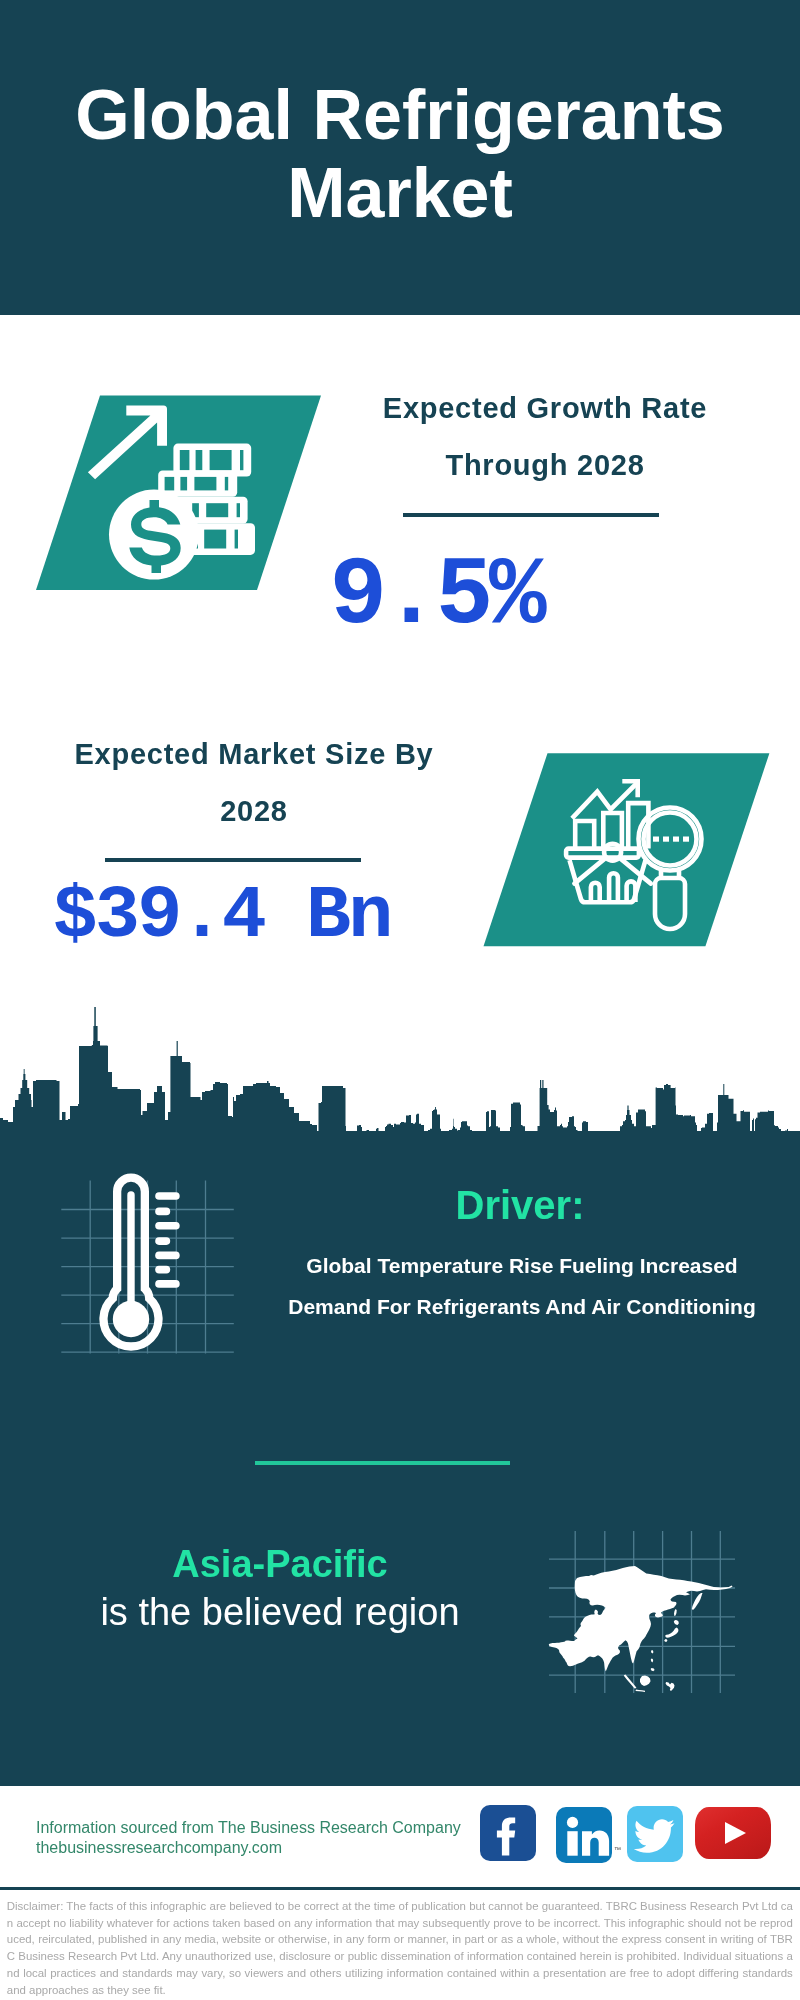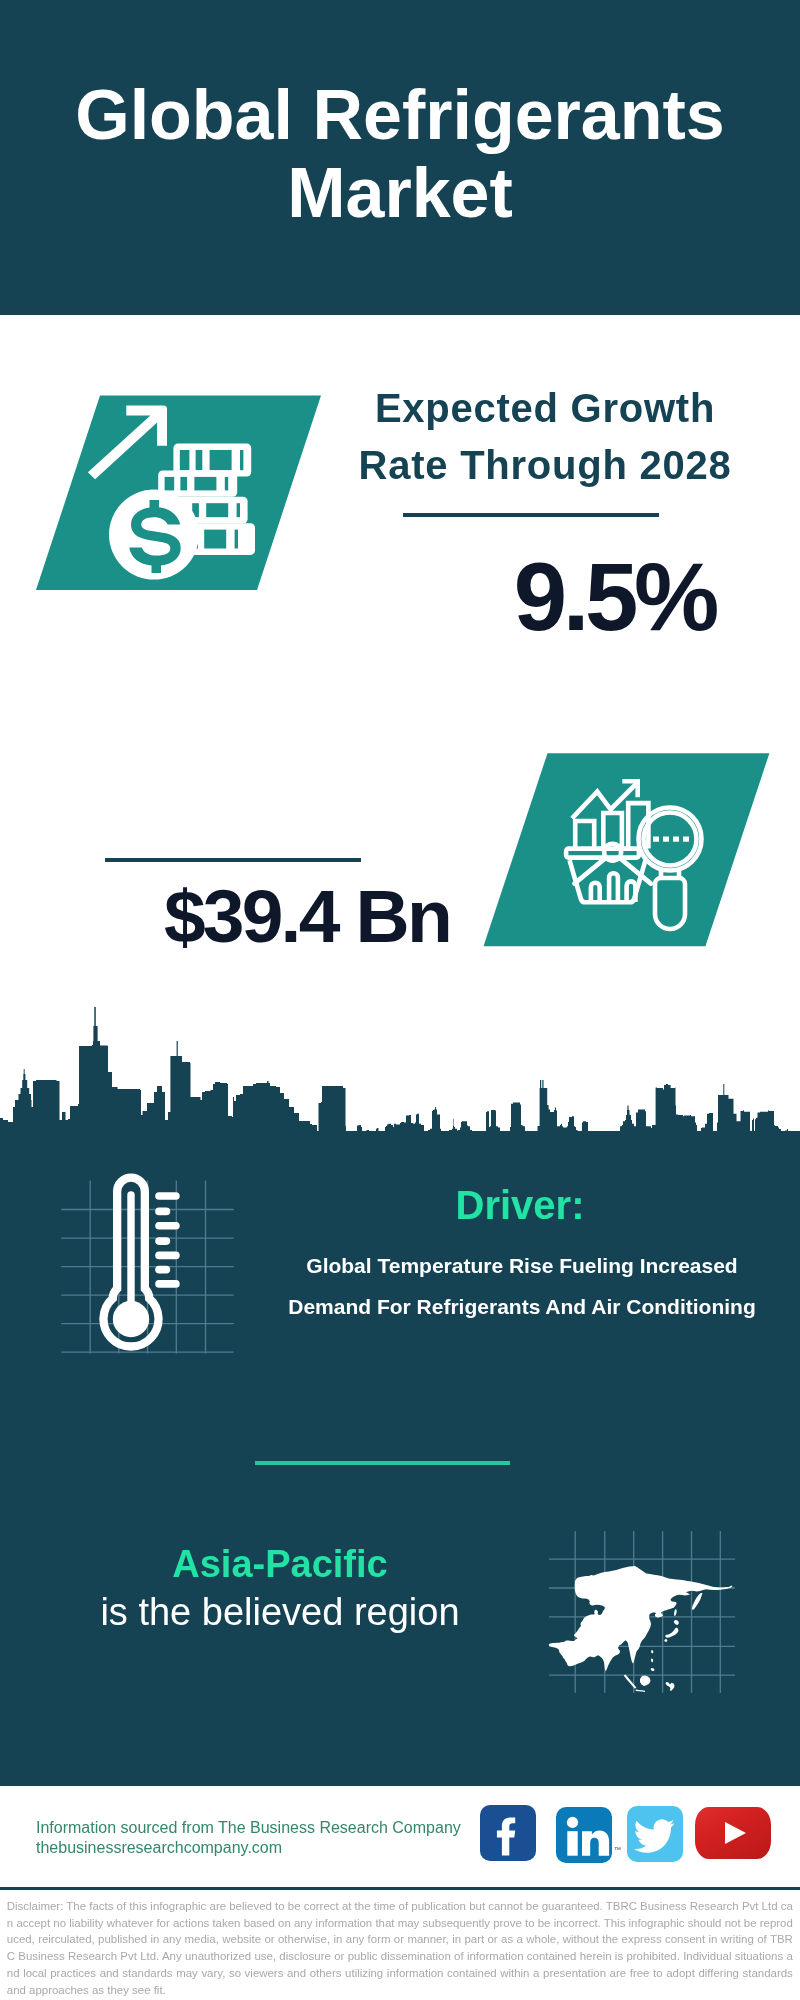--- a/index.html
+++ b/index.html
@@ -8,23 +8,23 @@
          -webkit-font-smoothing:antialiased; }
   .page { position:relative; width:800px; height:2000px; background:#fff; }
 
   
   .hdr { position:absolute; left:0; top:0; width:800px; height:315px; background:#164353; }
   .hdr h1 { position:absolute; left:0; top:76px; width:800px; text-align:center;
             color:#fff; font-size:70px; font-weight:700; line-height:78px; letter-spacing:0px; }
 
   
   .stat-title { position:absolute; text-align:center; color:#164353;
-                font-size:40px; font-weight:700; line-height:57px; letter-spacing:0.75px;}
+                font-size:29px; font-weight:700; line-height:57px; letter-spacing:0.75px;}
   .rule { position:absolute; height:4px; background:#164353; }
-  .bignum { position:absolute; text-align:right; color:#0f172a; font-weight:700; }
+  .bignum { position:absolute; text-align:left; color:#1d4ed8; font-weight:700;font-family:Liberation Mono, monospace; }
   .bignum.n1 { font-size:96px; line-height:96px; letter-spacing:-4.4px; text-indent:4.4px; }
   .bignum.n2 { font-size:75px; line-height:75px; letter-spacing:-2.8px; text-indent:2.8px; }
   svg { display:block; }
 
   
   .lower { position:absolute; left:0; top:1131px; width:800px; height:655px; background:#164353; }
   .driver-label { position:absolute; text-align:center; color:#22e3a4;
                   font-size:40px; font-weight:700; line-height:40px; }
   .driver-text { position:absolute; text-align:center; color:#ffffff;
                  font-size:21px; font-weight:700; line-height:41px; }
@@ -135,20 +135,21 @@
       <path d="M183,128 h18 a6,6 0 0 1 6,6 v30 a15,15 0 0 1 -30,0 v-30 a6,6 0 0 1 6,-6 z"></path>
     </g>
     <g fill="#ffffff">
       <rect x="175" y="86.5" width="6" height="5.2"></rect>
       <rect x="185" y="86.5" width="6" height="5.2"></rect>
       <rect x="195" y="86.5" width="6" height="5.2"></rect>
       <rect x="205" y="86.5" width="6" height="5.2"></rect>
     </g>
   </svg>
 
+  <div class="stat-title" style="left:54px;top:726px;width:400px;">Expected Market Size By 2028</div>
   <div class="rule" style="left:105px;top:858px;width:256px;"></div>
   <div class="bignum n2" style="left:50px;top:879px;width:400px;">$39.4 Bn</div>
 
   <svg style="position:absolute;left:0;top:1005px;" width="800" height="135" viewBox="0 0 800 135">
     <path fill="#164353" d="M0,113.0 L3.0,113.0 L3.0,115.0 L8.0,115.0 L8.0,117.0 L13.0,117.0 L13.0,102.0 L15.0,102.0 L15.0,95.0 L18.5,95.0 L18.5,89.0 L20.5,89.0 L20.5,83.0 L22.2,83.0 L22.2,75.0 L23.3,75.0 L23.3,69.0 L23.7,69.0 L23.7,64.0 L24.6,64.0 L24.6,69.0 L25.4,69.0 L25.4,75.0 L27.2,75.0 L27.2,83.0 L29.2,83.0 L29.2,89.0 L31.0,89.0 L31.0,95.0 L31.5,95.0 L31.5,102.0 L33.0,102.0 L33.0,76.0 L36.0,76.0 L36.0,75.0 L52.0,75.0 L52.0,75.0 L56.5,75.0 L56.5,76.0 L59.5,76.0 L59.5,115.0 L62.0,115.0 L62.0,107.0 L65.5,107.0 L65.5,115.0 L68.0,115.0 L68.0,114.0 L70.0,114.0 L70.0,101.0 L78.0,101.0 L78.0,99.0 L79.0,99.0 L79.0,41.0 L91.8,41.0 L91.8,40.0 L93.0,40.0 L93.0,36.0 L93.4,36.0 L93.4,21.0 L94.3,21.0 L94.3,2.0 L95.8,2.0 L95.8,21.0 L97.6,21.0 L97.6,36.0 L100.0,36.0 L100.0,40.5 L107.5,40.5 L107.5,41.0 L108.0,41.0 L108.0,67.0 L112.0,67.0 L112.0,82.0 L117.5,82.0 L117.5,84.0 L127.0,84.0 L127.0,84.0 L140.0,84.0 L140.0,85.0 L141.0,85.0 L141.0,110.0 L142.5,110.0 L142.5,106.0 L147.0,106.0 L147.0,98.0 L154.0,98.0 L154.0,87.0 L157.0,87.0 L157.0,81.0 L162.0,81.0 L162.0,87.0 L165.0,87.0 L165.0,115.0 L168.0,115.0 L168.0,107.0 L170.4,107.0 L170.4,51.0 L176.0,51.0 L176.0,51.0 L176.6,51.0 L176.6,36.0 L177.8,36.0 L177.8,51.0 L181.8,51.0 L181.8,51.0 L182.0,51.0 L182.0,57.0 L190.0,57.0 L190.0,58.0 L190.5,58.0 L190.5,92.0 L200.5,92.0 L200.5,95.0 L202.0,95.0 L202.0,87.0 L205.0,87.0 L205.0,86.0 L210.5,86.0 L210.5,85.0 L213.0,85.0 L213.0,79.0 L215.0,79.0 L215.0,77.0 L220.0,77.0 L220.0,78.0 L227.0,78.0 L227.0,79.0 L228.0,79.0 L228.0,111.0 L232.0,111.0 L232.0,112.0 L233.0,112.0 L233.0,92.0 L234.0,92.0 L234.0,96.0 L236.0,96.0 L236.0,90.0 L240.0,90.0 L240.0,89.0 L243.0,89.0 L243.0,81.0 L253.0,81.0 L253.0,79.0 L256.0,79.0 L256.0,78.0 L267.0,78.0 L267.0,76.0 L268.5,76.0 L268.5,78.0 L270.0,78.0 L270.0,81.0 L276.0,81.0 L276.0,82.0 L280.0,82.0 L280.0,88.0 L284.0,88.0 L284.0,94.0 L289.0,94.0 L289.0,102.0 L294.0,102.0 L294.0,108.0 L299.0,108.0 L299.0,116.0 L310.0,116.0 L310.0,119.0 L312.0,119.0 L312.0,120.0 L317.0,120.0 L317.0,126.0 L318.5,126.0 L318.5,98.0 L321.0,98.0 L321.0,97.0 L322.0,97.0 L322.0,81.0 L343.0,81.0 L343.0,83.0 L345.5,83.0 L345.5,121.0 L346.0,121.0 L346.0,137.0 L349.0,137.0 L349.0,136.0 L351.0,136.0 L351.0,134.0 L352.0,134.0 L352.0,131.0 L353.0,131.0 L353.0,129.0 L356.0,129.0 L356.0,127.0 L357.0,127.0 L357.0,120.6 L359.0,120.6 L359.0,120.0 L361.0,120.0 L361.0,122.0 L362.0,122.0 L362.0,130.0 L363.0,130.0 L363.0,131.0 L364.0,131.0 L364.0,129.0 L365.0,129.0 L365.0,127.5 L366.5,127.5 L366.5,125.0 L369.0,125.0 L369.0,126.0 L371.0,126.0 L371.0,131.0 L372.0,131.0 L372.0,132.0 L374.0,132.0 L374.0,130.6 L375.0,130.6 L375.0,128.0 L376.0,128.0 L376.0,123.8 L377.0,123.8 L377.0,123.0 L378.5,123.0 L378.5,127.0 L380.0,127.0 L380.0,130.0 L381.0,130.0 L381.0,132.0 L384.0,132.0 L384.0,131.0 L385.0,131.0 L385.0,122.0 L386.0,122.0 L386.0,121.0 L387.0,121.0 L387.0,119.4 L388.5,119.4 L388.5,118.8 L391.0,118.8 L391.0,120.0 L393.0,120.0 L393.0,122.0 L394.0,122.0 L394.0,118.8 L396.0,118.8 L396.0,119.4 L400.0,119.4 L400.0,118.0 L401.0,118.0 L401.0,116.9 L404.0,116.9 L404.0,117.5 L406.0,117.5 L406.0,110.6 L409.0,110.6 L409.0,110.0 L411.0,110.0 L411.0,118.0 L413.0,118.0 L413.0,118.8 L415.0,118.8 L415.0,117.5 L416.0,117.5 L416.0,109.4 L417.0,109.4 L417.0,108.8 L419.0,108.8 L419.0,118.8 L421.0,118.8 L421.0,120.0 L424.0,120.0 L424.0,131.0 L425.0,131.0 L425.0,132.5 L426.0,132.5 L426.0,127.5 L428.0,127.5 L428.0,125.0 L430.0,125.0 L430.0,123.8 L432.0,123.8 L432.0,106.0 L433.0,106.0 L433.0,105.0 L434.0,105.0 L434.0,104.4 L435.0,104.4 L435.0,102.0 L435.9,102.0 L435.9,104.4 L437.0,104.4 L437.0,109.4 L440.0,109.4 L440.0,123.8 L441.0,123.8 L441.0,132.0 L443.0,132.0 L443.0,131.0 L445.0,131.0 L445.0,132.0 L447.0,132.0 L447.0,130.6 L449.0,130.6 L449.0,125.0 L452.0,125.0 L452.0,123.8 L453.0,123.8 L453.0,121.0 L453.5,121.0 L453.5,113.8 L454.0,113.8 L454.0,122.0 L455.0,122.0 L455.0,123.8 L457.0,123.8 L457.0,125.6 L458.0,125.6 L458.0,125.0 L460.0,125.0 L460.0,122.5 L461.0,122.5 L461.0,116.9 L462.0,116.9 L462.0,116.3 L467.0,116.3 L467.0,120.6 L468.0,120.6 L468.0,121.3 L470.0,121.3 L470.0,125.0 L472.0,125.0 L472.0,128.8 L481.0,128.8 L481.0,128.0 L485.0,128.0 L485.0,126.3 L486.0,126.3 L486.0,106.9 L487.0,106.9 L487.0,106.3 L489.0,106.3 L489.0,121.9 L490.0,121.9 L490.0,121.3 L491.0,121.3 L491.0,105.0 L495.0,105.0 L495.0,105.6 L496.0,105.6 L496.0,121.3 L498.0,121.3 L498.0,122.5 L500.0,122.5 L500.0,128.8 L507.0,128.8 L507.0,129.4 L510.0,129.4 L510.0,121.9 L511.0,121.9 L511.0,98.8 L513.0,98.8 L513.0,97.5 L520.0,97.5 L520.0,99.4 L521.0,99.4 L521.0,120.0 L522.0,120.0 L522.0,120.6 L523.0,120.6 L523.0,121.3 L525.0,121.3 L525.0,130.0 L527.0,130.0 L527.0,131.3 L530.0,131.3 L530.0,132.5 L537.0,132.5 L537.0,137.5 L537.5,137.5 L537.5,121.0 L539.6,121.0 L539.6,83.0 L540.0,83.0 L540.0,75.0 L541.2,75.0 L541.2,83.0 L541.9,83.0 L541.9,83.0 L542.3,83.0 L542.3,75.0 L543.5,75.0 L543.5,83.0 L545.6,83.0 L545.6,83.0 L547.2,83.0 L547.2,100.0 L548.6,100.0 L548.6,104.4 L550.0,104.4 L550.0,106.9 L554.0,106.9 L554.0,105.0 L555.0,105.0 L555.0,102.5 L556.0,102.5 L556.0,105.6 L557.0,105.6 L557.0,121.3 L560.0,121.3 L560.0,120.0 L561.0,120.0 L561.0,118.8 L562.0,118.8 L562.0,121.3 L563.0,121.3 L563.0,122.5 L567.0,122.5 L567.0,121.3 L568.0,121.3 L568.0,116.9 L569.0,116.9 L569.0,111.9 L572.0,111.9 L572.0,111.3 L574.0,111.3 L574.0,121.3 L575.0,121.3 L575.0,121.9 L576.0,121.9 L576.0,125.0 L577.0,125.0 L577.0,125.6 L578.0,125.6 L578.0,127.5 L580.0,127.5 L580.0,128.8 L581.0,128.8 L581.0,132.5 L582.0,132.5 L582.0,117.5 L583.0,117.5 L583.0,116.3 L586.0,116.3 L586.0,116.9 L588.0,116.9 L588.0,127.5 L589.0,127.5 L589.0,132.5 L590.0,132.5 L590.0,135.0 L591.0,135.0 L591.0,134.4 L592.0,134.4 L592.0,132.5 L593.0,132.5 L593.0,128.8 L595.0,128.8 L595.0,128.0 L598.0,128.0 L598.0,127.5 L600.0,127.5 L600.0,128.0 L604.0,128.0 L604.0,126.9 L608.0,126.9 L608.0,127.5 L612.0,127.5 L612.0,128.8 L615.0,128.8 L615.0,128.0 L617.0,128.0 L617.0,127.5 L620.0,127.5 L620.0,121.3 L622.0,121.3 L622.0,120.0 L623.0,120.0 L623.0,116.3 L625.0,116.3 L625.0,115.0 L626.0,115.0 L626.0,110.0 L627.0,110.0 L627.0,105.0 L627.4,105.0 L627.4,100.6 L628.6,100.6 L628.6,105.0 L629.5,105.0 L629.5,110.0 L631.0,110.0 L631.0,115.0 L632.0,115.0 L632.0,118.8 L634.0,118.8 L634.0,121.3 L636.0,121.3 L636.0,107.5 L638.0,107.5 L638.0,104.4 L645.0,104.4 L645.0,106.3 L646.0,106.3 L646.0,121.3 L651.0,121.3 L651.0,123.0 L652.0,123.0 L652.0,120.0 L655.6,120.0 L655.6,82.5 L657.0,82.5 L657.0,83.0 L663.0,83.0 L663.0,84.4 L664.0,84.4 L664.0,80.0 L666.0,80.0 L666.0,79.0 L668.0,79.0 L668.0,80.0 L670.6,80.0 L670.6,83.0 L675.0,83.0 L675.0,82.5 L675.5,82.5 L675.5,100.6 L676.0,100.6 L676.0,109.4 L678.0,109.4 L678.0,110.0 L683.0,110.0 L683.0,111.3 L684.0,111.3 L684.0,110.6 L690.0,110.6 L690.0,110.0 L691.0,110.0 L691.0,111.3 L695.0,111.3 L695.0,117.5 L696.0,117.5 L696.0,120.0 L697.0,120.0 L697.0,127.5 L701.0,127.5 L701.0,123.0 L702.0,123.0 L702.0,122.5 L705.0,122.5 L705.0,118.8 L707.0,118.8 L707.0,108.8 L709.0,108.8 L709.0,108.0 L713.0,108.0 L713.0,128.8 L715.0,128.8 L715.0,128.0 L717.0,128.0 L717.0,117.5 L718.0,117.5 L718.0,90.0 L723.0,90.0 L723.0,90.0 L723.3,90.0 L723.3,79.0 L724.3,79.0 L724.3,90.0 L728.0,90.0 L728.0,90.0 L728.5,90.0 L728.5,93.8 L733.0,93.8 L733.0,93.8 L733.5,93.8 L733.5,108.8 L736.0,108.8 L736.0,108.8 L736.5,108.8 L736.5,116.3 L740.0,116.3 L740.0,116.3 L740.5,116.3 L740.5,106.0 L743.0,106.0 L743.0,105.3 L744.0,105.3 L744.0,106.8 L750.0,106.8 L750.0,127.8 L752.0,127.8 L752.0,115.0 L753.0,115.0 L753.0,113.5 L754.0,113.5 L754.0,127.8 L755.0,127.8 L755.0,114.3 L756.0,114.3 L756.0,112.8 L757.5,112.8 L757.5,107.5 L760.0,107.5 L760.0,106.8 L768.0,106.8 L768.0,105.6 L769.0,105.6 L769.0,106.0 L774.0,106.0 L774.0,120.3 L775.0,120.3 L775.0,121.0 L778.0,121.0 L778.0,122.5 L779.0,122.5 L779.0,124.0 L781.0,124.0 L781.0,127.8 L785.0,127.8 L785.0,125.5 L787.0,125.5 L787.0,124.0 L788.0,124.0 L788.0,125.9 L800.0,125.9 L800.0,125.9 L800,125.9 L800,137.0 L0,137.0 Z"></path>
   </svg>
 
   <div class="lower"></div>
 
   <svg style="position:absolute;left:55px;top:1170px;" width="190" height="195" viewBox="0 0 190 195">

